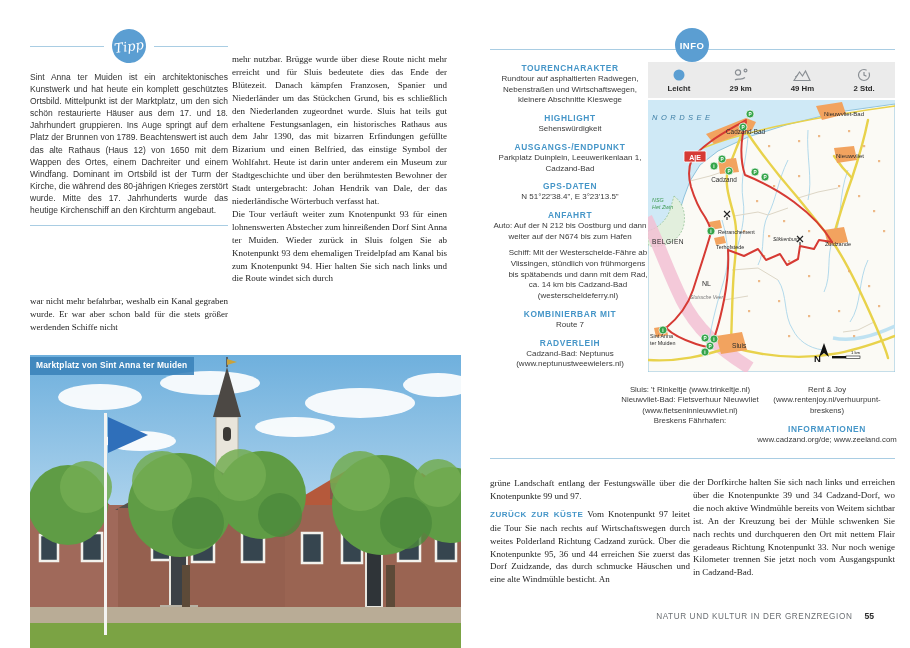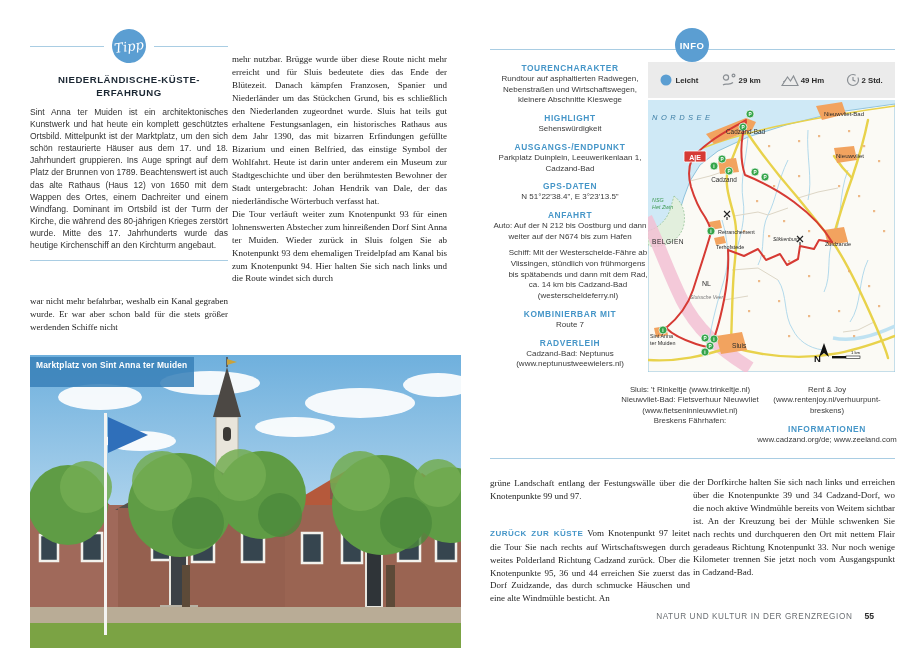--- a/index.html
+++ b/index.html
@@ -22,45 +22,45 @@
   .badge-circle.script{font-family:"DejaVu Serif",serif; font-style:italic; font-size:13px; transform:rotate(-8deg);}
   .badge-circle.caps{font-size:9.5px; font-weight:bold; letter-spacing:.5px; transform:none;}
   .tipp-title{margin-top:9px; text-align:center; font-size:9.6px; font-weight:bold; letter-spacing:.5px; color:#1b2733; line-height:13px;}
   .tipp-body{margin-top:7px; font-size:8.5px; line-height:12.1px; color:#333; text-align:justify;}
   .tipp-rule{margin-top:9px; border-top:1px solid #a9cde3;}
   
   .photo{left:30px; top:355px; width:431px; height:293px; overflow:hidden;}
   .photo svg{display:block;}
   .photo-caption{
     left:30px; top:357px; background:rgba(58,130,185,.88); color:#fff;
-    font-size:8.4px; font-weight:bold; padding:3px 7px 17px 6px; letter-spacing:.2px;
+    font-size:8.4px; font-weight:bold; padding:3px 7px 5px 6px; letter-spacing:.2px;
   }
   
   .top-rule{left:490px; top:49px; width:405px; border-top:1px solid #a9cde3;}
   .info-circle{left:667px; top:28px;}
   .info-col{left:490px; top:56px; width:160px; text-align:center;}
   .info-sec{margin-top:7px;}
   .info-sec h3{font-size:8.4px; font-weight:bold; letter-spacing:.6px; color:#4696c8;}
   .info-sec p{font-size:8px; line-height:10.7px; color:#3a3a3a; margin-top:1px;}
   .info-sec p + p{margin-top:6px;margin-left:16px;}
   
   .stats-bar{left:648px; top:62px; width:247px; height:36px; background:#ebebeb; display:flex;}
-  .stat{flex:1; display:flex; flex-direction:row; align-items:center; justify-content:center; gap:2px;text-align:center;}
+  .stat{flex:1; display:flex; flex-direction:column; align-items:center; justify-content:center; gap:2px;text-align:center;}
   .stat .lbl{font-size:7.8px; font-weight:bold; color:#2b2b2b;}
   
   .map{left:648px; top:100px; width:296px; height:272px;}
   
   .rent-left{left:620px; top:385px; width:140px; text-align:center; font-size:7.8px; line-height:10.4px; color:#3a3a3a;}
   .rent-right{left:757px; top:385px; width:140px; text-align:center; font-size:7.8px; line-height:10.4px; color:#3a3a3a; word-wrap:break-word;}
   .rent-right h3{font-size:8.4px; font-weight:bold; letter-spacing:.6px; color:#4696c8; margin-top:8px;}
   .mid-rule{left:490px; top:458px; width:405px; border-top:1px solid #a9cde3;}
   
   .bottom-left{left:490px; top:477px; width:200px;}
   .bottom-right{left:693px; top:476px; width:202px;}
-  .bottom-left p + p{margin-top:24px;}
+  .bottom-left p + p{margin-top:5px;}
   .lead-in{font-family:"Liberation Sans",sans-serif; font-size:8px; font-weight:bold; letter-spacing:.5px; color:#4696c8;}
   
   .footer{right:36px; top:611px; display:flex; align-items:baseline; gap:12px;}
   .footer .ft{font-size:8.2px; letter-spacing:.6px; color:#6b6f73;}
   .footer .pg{font-size:8.6px; font-weight:bold; color:#2b2b2b;}
   
   .left-para{left:30px; top:295px; width:198px;}
   .mid-col{left:232px; top:53px; width:215px;}
 </style>
 </head>
@@ -69,21 +69,20 @@
 <div class="page">
 
   <div class="abs tipp-box">
     <div class="tipp-head">
       <div class="rule"></div>
       <div class="badge-circle script">
           <span>Tipp</span>
         </div>
       <div class="rule"></div>
     </div>
-    <div class="tipp-title">NIEDERLÄNDISCHE-KÜSTE-ERFAHRUNG</div>
     <div class="tipp-body">Sint Anna ter Muiden ist ein architektonisches Kunstwerk und hat heute ein komplett geschütztes Ortsbild. Mittelpunkt ist der Marktplatz, um den sich schön restaurierte Häuser aus dem 17. und 18. Jahrhundert gruppieren. Ins Auge springt auf dem Platz der Brunnen von 1789. Beachtenswert ist auch das alte Rathaus (Haus 12) von 1650 mit dem Wappen des Ortes, einem Dachreiter und einem Windfang. Dominant im Ortsbild ist der Turm der Kirche, die während des 80-jährigen Krieges zerstört wurde. Mitte des 17. Jahrhunderts wurde das heutige Kirchenschiff an den Kirchturm angebaut.</div>
     <div class="tipp-rule"></div>
   </div>
 
   <div class="abs serif left-para">war nicht mehr befahrbar, weshalb ein Kanal gegraben wurde. Er war aber schon bald für die stets größer werdenden Schiffe nicht</div>
 
   <div class="abs mid-col">
     <p class="serif">mehr nutzbar. Brügge wurde über diese Route nicht mehr erreicht und für Sluis bedeutete dies das Ende der Blütezeit. Danach kämpfen Franzosen, Spanier und Niederländer um das Stückchen Grund, bis es schließlich den Niederlanden zugeordnet wurde. Sluis hat teils gut erhaltene Festungsanlagen, ein historisches Rathaus aus dem Jahr 1390, das mit bizarren Erfindungen gefüllte Bizarium und einen Belfried, das einstige Symbol der Wohlfahrt. Heute ist darin unter anderem ein Museum zur Stadtgeschichte und über den berühmtesten Bewohner der Stadt untergebracht: Johan Hendrik van Dale, der das niederländische Wörterbuch verfasst hat.</p>
     <p class="serif">Die Tour verläuft weiter zum Knotenpunkt 93 für einen lohnenswerten Abstecher zum hinreißenden Dorf Sint Anna ter Muiden. Wieder zurück in Sluis folgen Sie ab Knotenpunkt 93 dem ehemaligen Treidelpfad am Kanal bis zum Knotenpunkt 94. Hier halten Sie sich nach links und die Route windet sich durch</p>
   </div>

